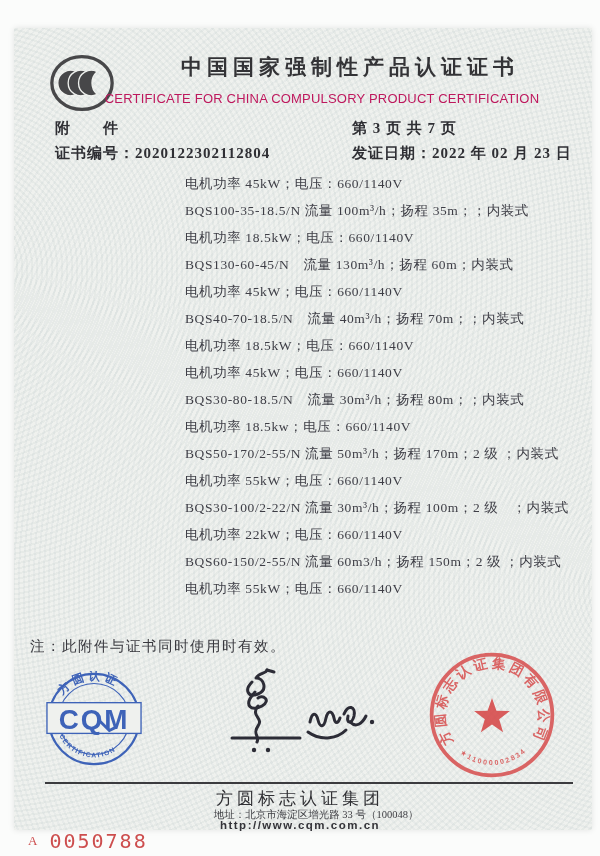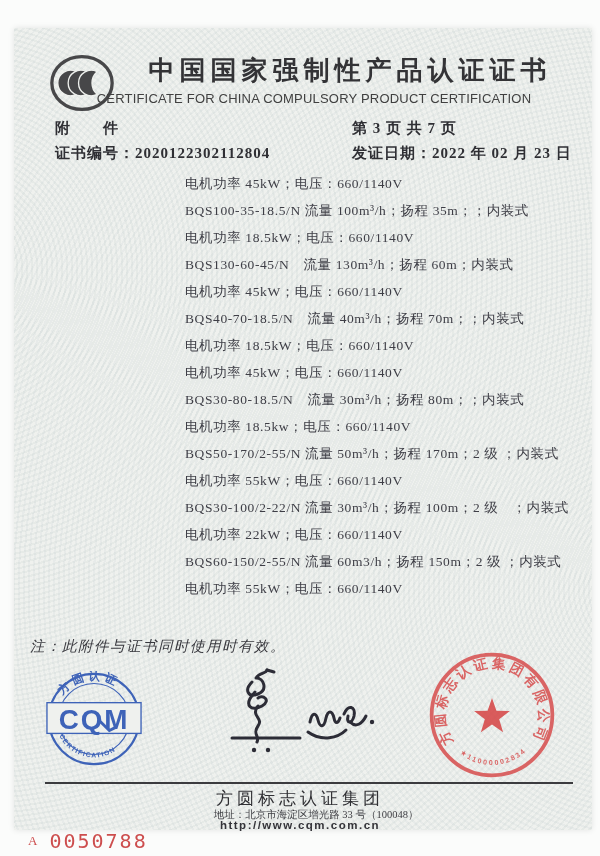--- a/index.html
+++ b/index.html
@@ -13,39 +13,39 @@
     position:absolute;left:14px;top:28px;width:578px;height:802px;
     background-color:#eff1ee;
     background-image:
       repeating-radial-gradient(circle at -10% 30%, rgba(150,172,168,.10) 0 2px, rgba(255,255,255,0) 2px 5px),
       repeating-radial-gradient(circle at 110% 70%, rgba(150,168,182,.09) 0 2px, rgba(255,255,255,0) 2px 5px);
     box-shadow:0 0 6px rgba(0,0,0,.10);
   }
   .abs{position:absolute;}
   .title-cn{
     left:130px;top:53px;width:440px;text-align:center;
-    font-size:26px;font-weight:bold;letter-spacing:5px;color:#333336;
+    font-size:21px;font-weight:bold;letter-spacing:5px;color:#333336;
   }
   .title-en{
-    left:76px;top:91px;width:476px;text-align:center;
+    left:84px;top:91px;width:476px;text-align:center;
     font-family:"Liberation Sans","DejaVu Sans",sans-serif;
-    font-size:13px;color:#404040;letter-spacing:.2px;
+    font-size:13px;color:#be185d;letter-spacing:.2px;
   }
   .hdr-label{font-size:15px;font-weight:bold;color:#2f2f34;letter-spacing:1px;}
   .attachment{left:55px;top:119px;}
   .page-info{left:352px;top:119px;}
   .cert-row{left:55px;top:144px;}
   .date-row{left:352px;top:144px;}
   .hdr-val{font-weight:bold;}
   .body-lines{left:185px;top:170px;width:390px;}
   .spec-line{
     height:27px;line-height:27px;font-size:13.5px;color:#3e3e46;
     letter-spacing:.6px;white-space:nowrap;
   }
-  .note{left:30px;top:637px;font-size:14.5px;color:#38383e;letter-spacing:1.5px;font-style:italic;}
+  .note{left:30px;top:637px;font-size:14.5px;color:#38383e;letter-spacing:1.5px;}
   .cqm-logo{left:46px;top:671px;}
   .signature{left:222px;top:664px;}
   .stamp{left:426px;top:649px;opacity:.88;}
   .foot-rule{left:45px;top:782px;width:528px;height:2px;background:#3b3b3e;}
   .foot-company{
     left:0;top:787px;width:600px;text-align:center;
     font-size:17px;font-weight:normal;letter-spacing:4px;color:#303034;
   }
   .foot-address{left:16px;top:808px;width:600px;text-align:center;font-size:10.5px;color:#3d3d42;}
   .foot-url{

